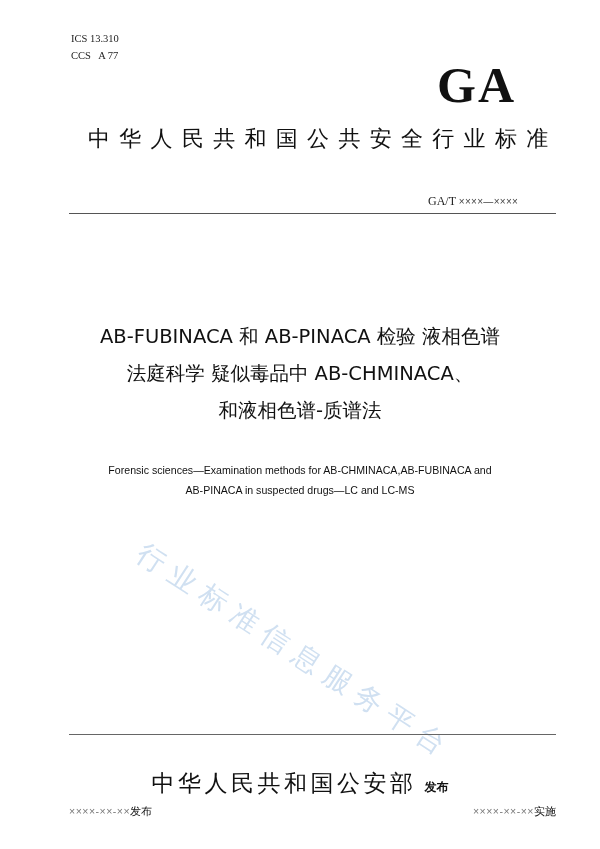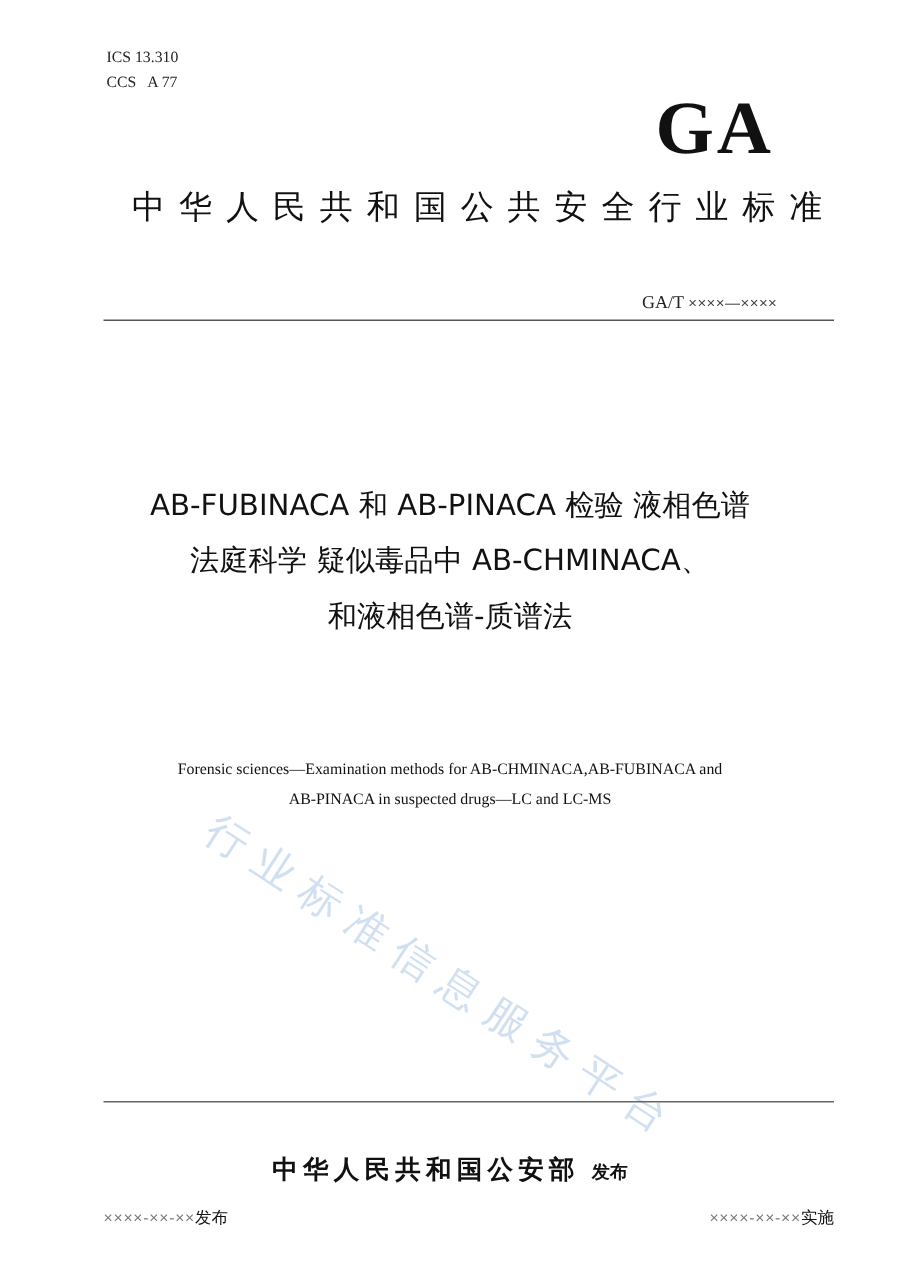--- a/index.html
+++ b/index.html
@@ -14,33 +14,33 @@
     .org-title { position: absolute; left: 88px; top: 124px; font-family: "DejaVu Sans", sans-serif; font-size: 22px; letter-spacing: 9.3px; color: #111; line-height: 30px; white-space: nowrap; text-align: right; }
 
     .std-number { position: absolute; left: 428px; top: 166px; font-family: "Liberation Serif", serif; font-size: 12px; color: #222; white-space: nowrap; margin-top: 28px; }
     .std-number .x { font-family: "Liberation Sans", sans-serif; font-size: 10px; letter-spacing: 0.3px; color: #444; }
 
     .rule-top { position: absolute; left: 69px; top: 213px; width: 487px; height: 0; border-top: 1.3px solid #555; }
 
     .cn-title { position: absolute; left: 0; top: 318px; width: 600px; text-align: center; font-family: "DejaVu Sans", sans-serif; font-size: 19.5px; line-height: 37px; color: #111; }
     .cn-title div { white-space: nowrap; }
 
-    .en-title { position: absolute; left: 0; top: 460px; width: 600px; text-align: center; font-family: Liberation Serif, serif; font-size: 10.6px; line-height: 20px; color: #111; margin-top: 44px; }
+    .en-title { position: absolute; left: 0; top: 460px; width: 600px; text-align: center; font-family: Liberation Sans, sans-serif; font-size: 10.6px; line-height: 20px; color: #111; }
     .en-title div { white-space: nowrap; }
 
     .watermark { position: absolute; left: 150px; top: 535px; transform-origin: 0 0; transform: rotate(33deg); font-family: "DejaVu Sans", sans-serif; font-size: 28px; letter-spacing: 9px; color: #c8dbef; white-space: nowrap; opacity: 0.85; }
 
     .date-row { position: absolute; left: 69px; top: 760px; width: 487px; height: 16px; font-family: "DejaVu Sans", sans-serif; font-size: 11px; color: #111; margin-top: 44px; }
     .date-row .x { color: #777; font-family: "Liberation Sans", sans-serif; font-size: 10.5px; letter-spacing: 0.5px; }
     .date-left { position: absolute; left: 0; top: 0; white-space: nowrap; }
     .date-right { position: absolute; right: 0; top: 0; white-space: nowrap; }
     .rule-bottom { position: absolute; left: 69px; top: 734px; width: 487px; height: 0; border-top: 1.6px solid #666; }
 
     .publisher { position: absolute; left: 0; top: 768px; width: 600px; text-align: center; font-family: "DejaVu Sans", sans-serif; color: #111; white-space: nowrap; }
-    .publisher .name { font-size: 17px; letter-spacing: 3.5px; font-weight: bold; }
+    .publisher .name { font-size: 23px; letter-spacing: 3.5px; font-weight: normal; }
     .publisher .act { font-size: 12px; font-weight: bold; margin-left: 8px; }
   </style>
 </head>
 <body>
 
 <div class="page">
 
   <div class="cls-block">
     <div>ICS 13.310</div>
     <div>CCS   A 77</div>

